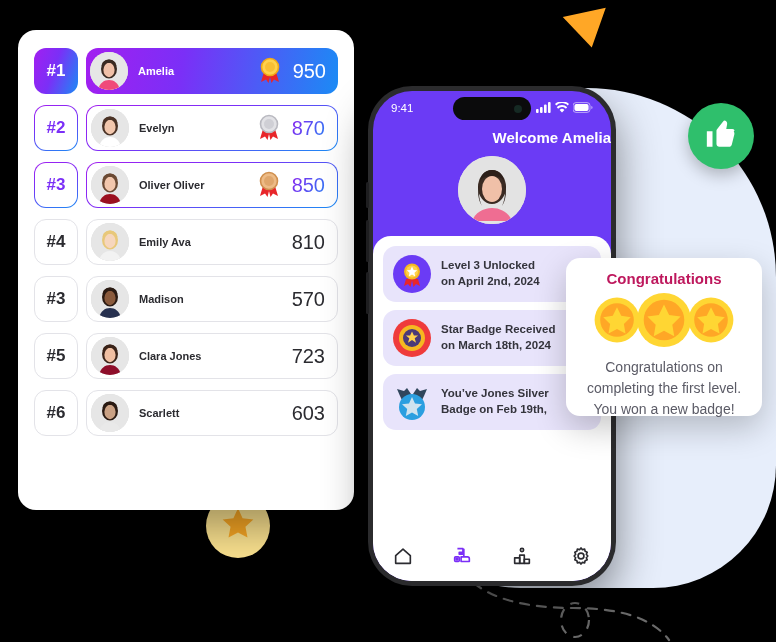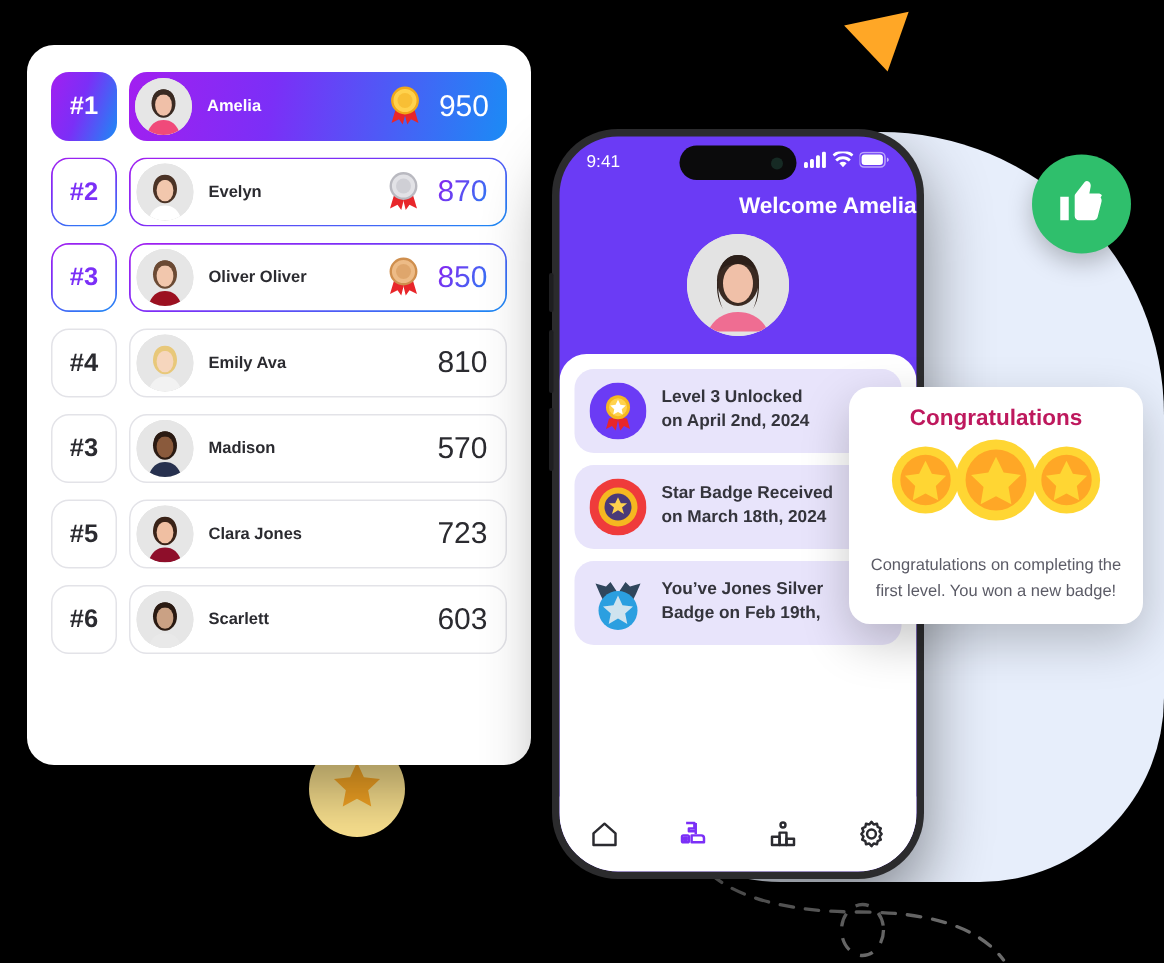--- a/index.html
+++ b/index.html
@@ -150,21 +150,21 @@
   .congrats {
     position:absolute; left:566px; top:258px; width:196px; height:158px;
     background:#fff; border-radius:14px; box-shadow:0 12px 32px rgba(0,0,0,.22);
     padding:12px 14px; text-align:center;
   }
   .congrats h3 { font-size:15px; font-weight:700; color:#be185d; margin-bottom:4px; }
   .coins { display:flex; align-items:center; justify-content:center; height:58px; }
   .coins svg { display:block; }
   .coins .c-side { width:48px; height:48px; margin:0 -6px; }
   .coins .c-mid  { width:58px; height:58px; position:relative; z-index:2; }
-  .congrats p { font-size:11px; color:#5b5b66; line-height:1.5; margin-top:20px; }
+  .congrats p { font-size:14px; color:#5b5b66; line-height:1.5; margin-top:8px; }
 </style>
 </head>
 <body>
 
 <div id="stage">
 
   <div class="blob"></div>
   <div class="tri"></div>
 
   <div class="thumb-circle">

